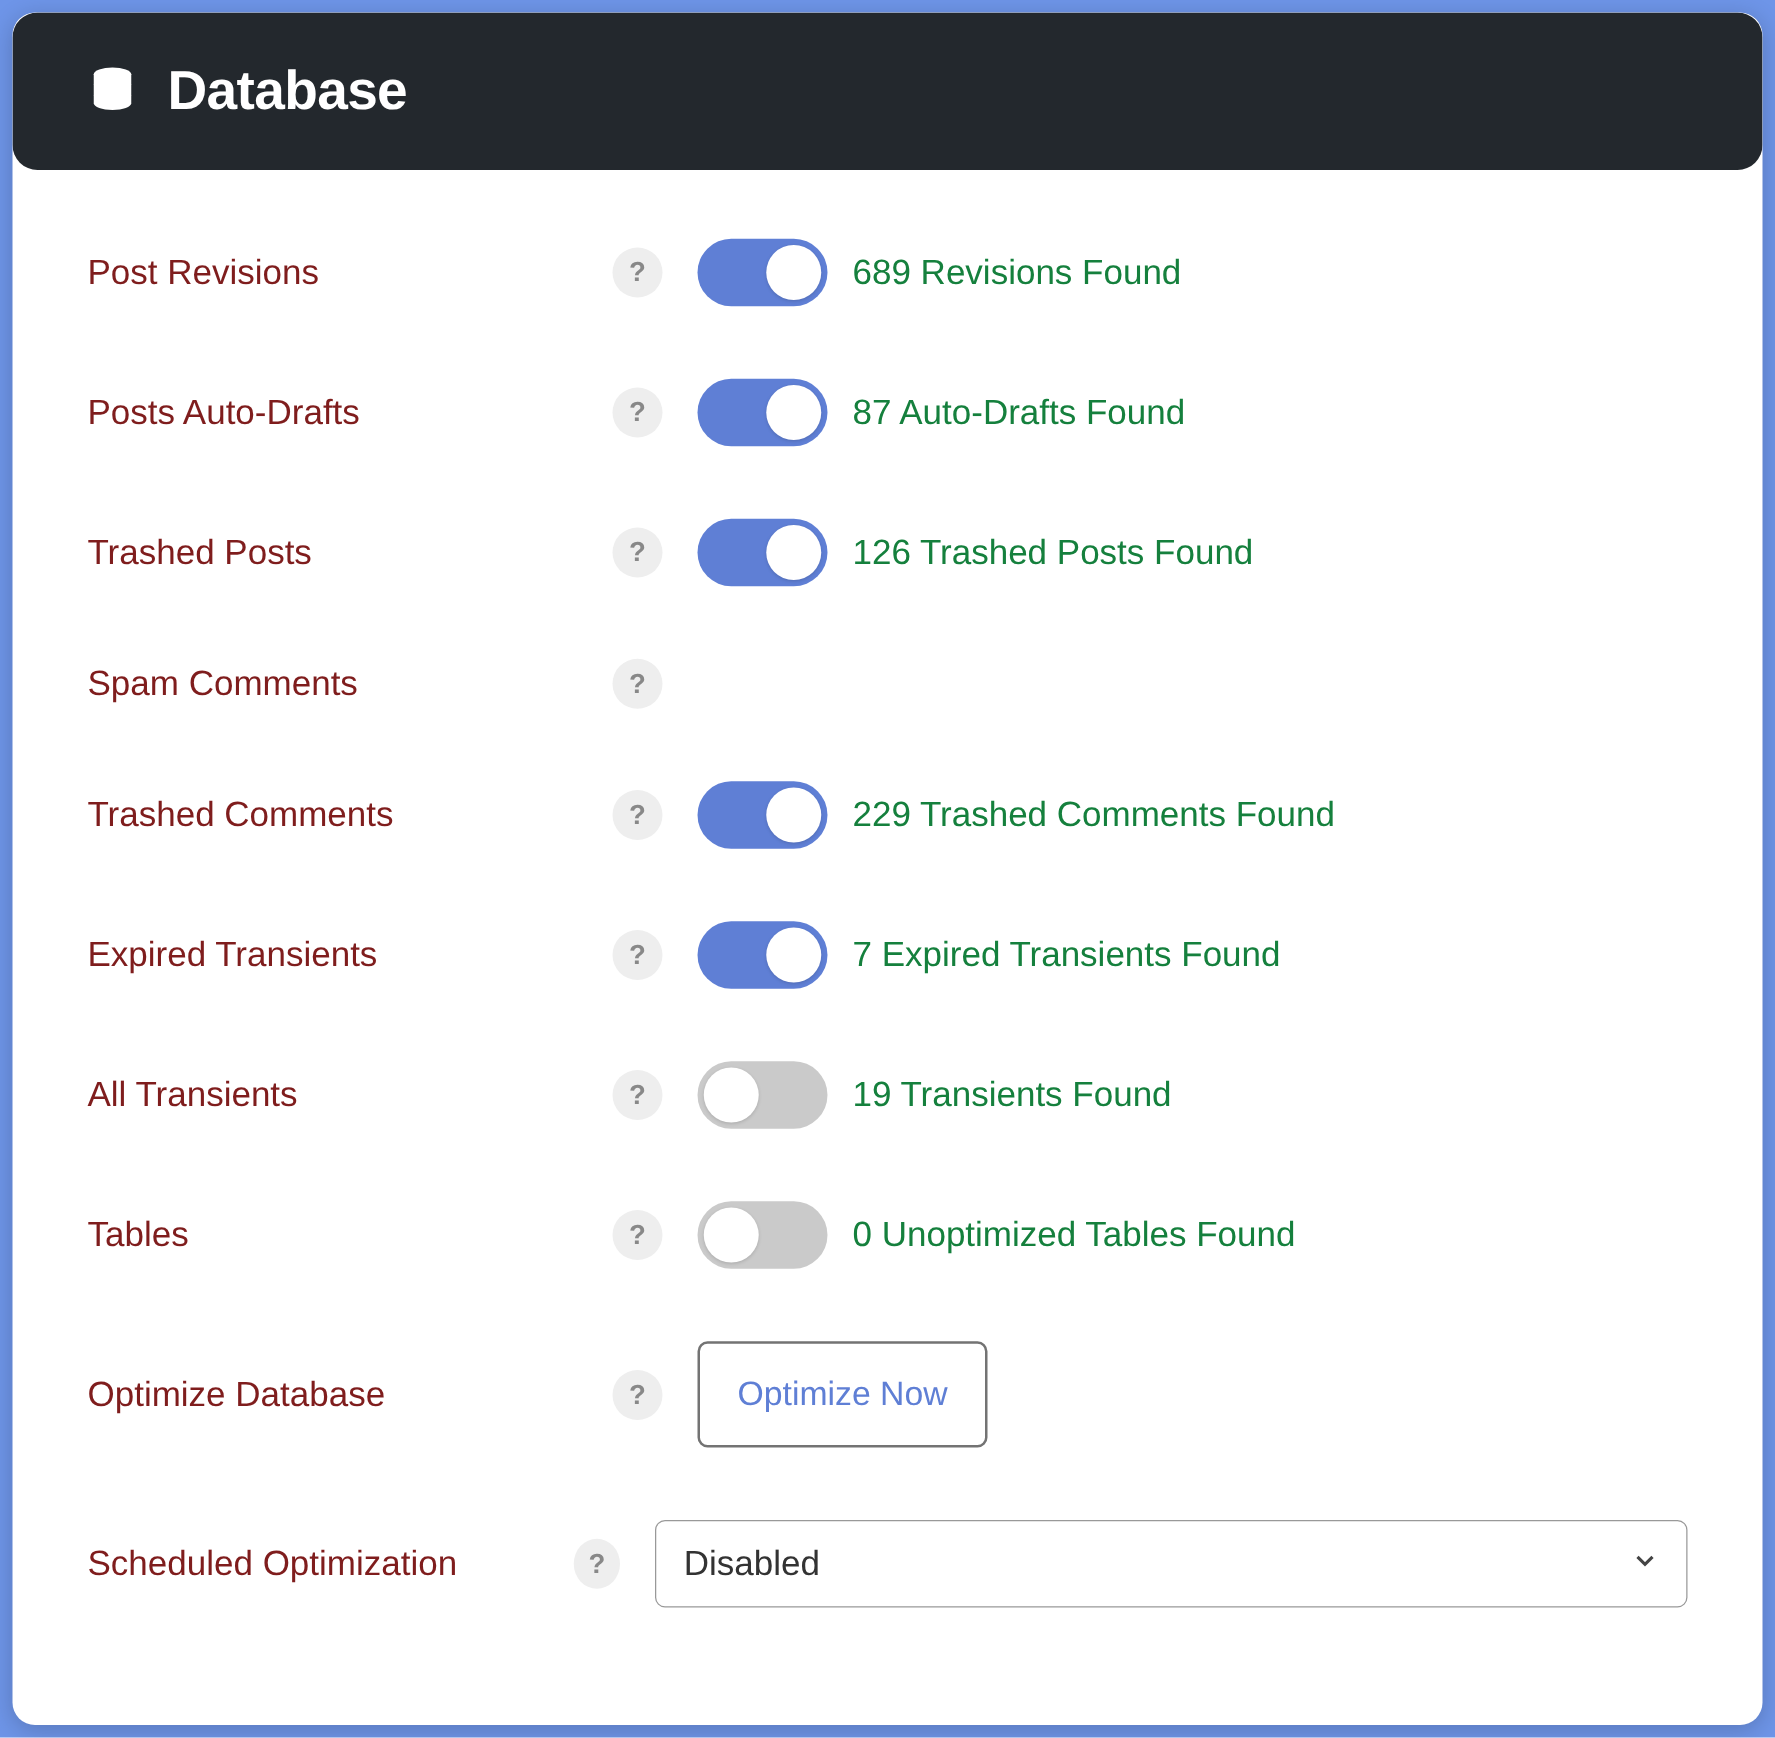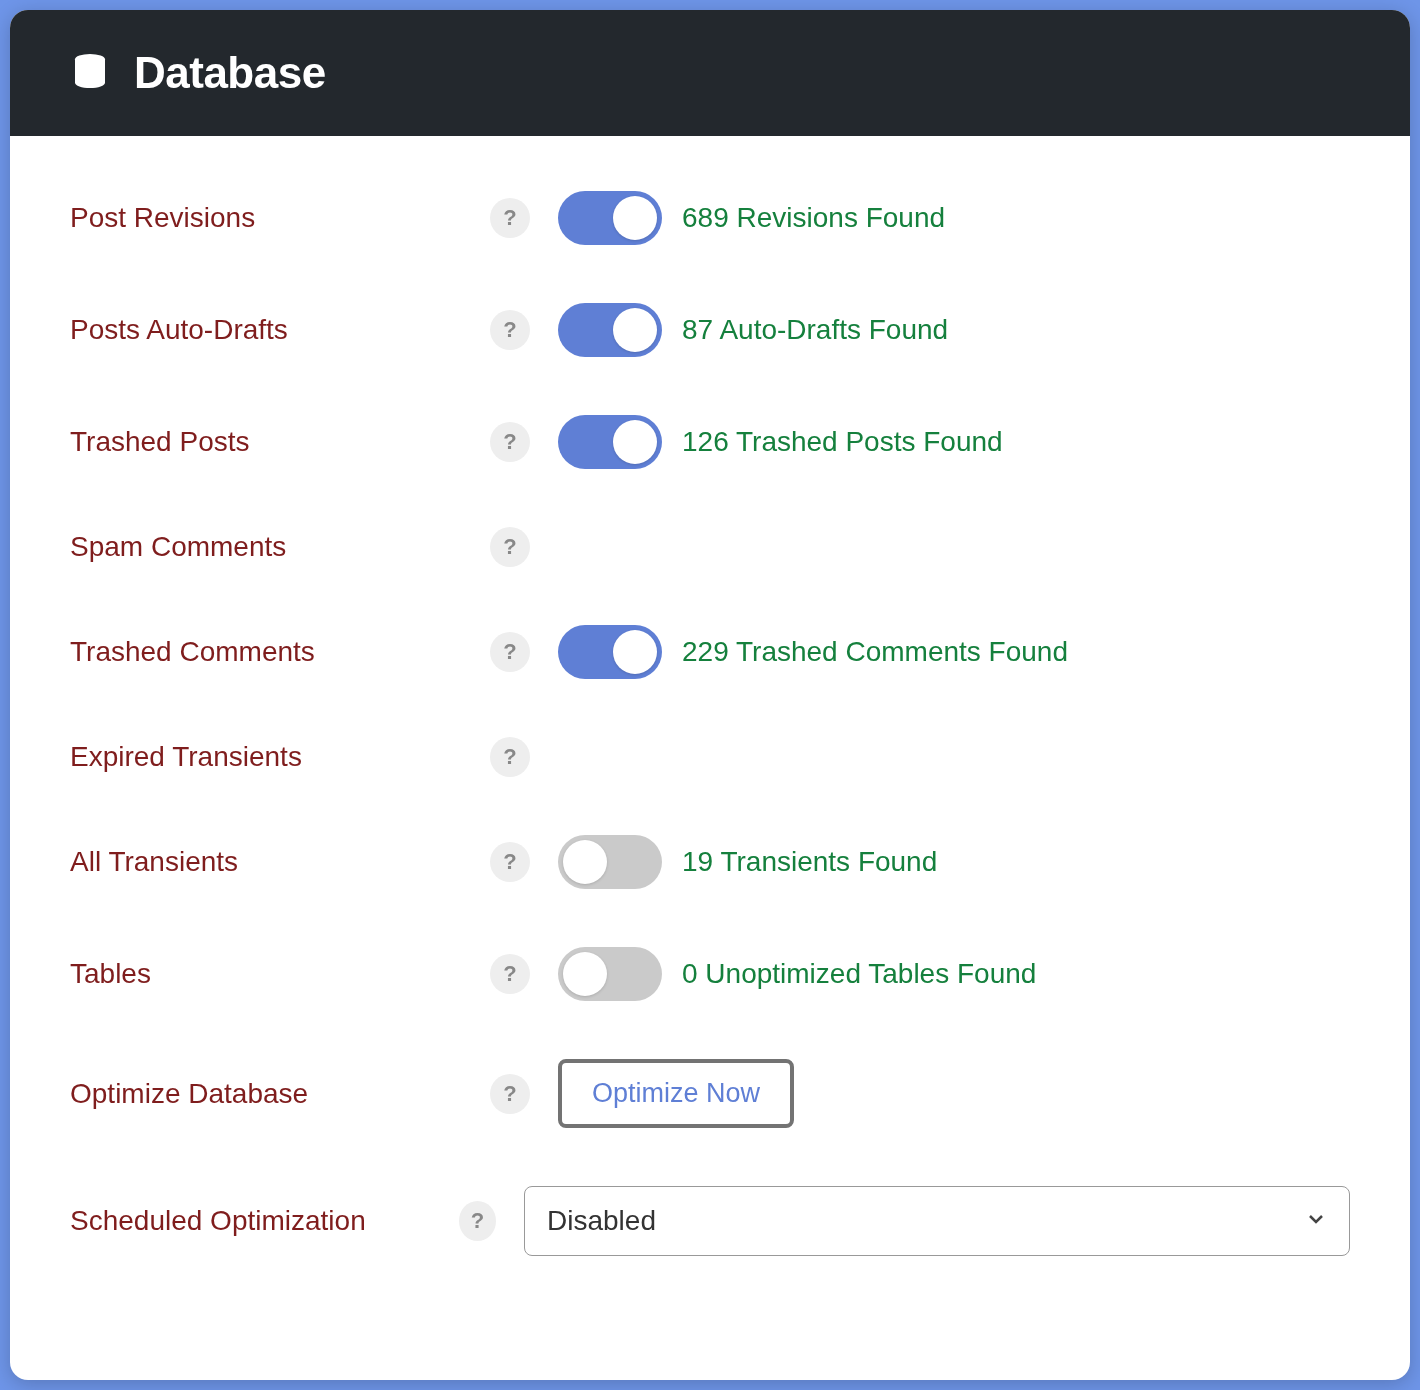--- a/index.html
+++ b/index.html
@@ -23,20 +23,21 @@
       display: flex;
       flex-direction: column;
     }
     .header {
       background: #23282d;
       color: #fff;
       padding: 38px 60px;
       display: flex;
       align-items: center;
       gap: 24px;
+      border-radius: 20px;
     }
     .header .icon svg {
       width: 40px;
       height: 40px;
       fill: #fff;
     }
     .header .title {
       font-size: 44px;
       font-weight: 700;
       letter-spacing: -0.5px;
@@ -108,26 +109,26 @@
       left: 55px;
     }
     .toggle.off .knob {
       left: 5px;
     }
     .status {
       font-size: 28px;
       color: #15803d;
     }
     .btn-outline {
-      border: 4px solid #737373;
+      border: 2px solid #737373;
       background: #fff;
       color: #5f7fd5;
       font-size: 27px;
       font-weight: 500;
-      padding: 15px 30px;
+      padding: 25px 30px;
       border-radius: 8px;
       cursor: pointer;
     }
     .select-wrap {
       position: relative;
       width: 826px;
     }
     .select {
       width: 100%;
       font-size: 28px;
@@ -218,20 +219,26 @@
         <div class="toggle on">
             <div class="knob"></div>
           </div>
         <div class="status">229 Trashed Comments Found</div>
       </div>
     </div>
 
     <div class="row">
       <div class="label">Expired Transients</div>
       <div class="help">?</div>
+      <div class="controls">
+        <div class="toggle on">
+            <div class="knob"></div>
+          </div>
+        <div class="status">7 Expired Transients Found</div>
+      </div>
     </div>
 
     <div class="row">
       <div class="label">All Transients</div>
       <div class="help">?</div>
       <div class="controls">
         <div class="toggle off">
             <div class="knob"></div>
           </div>
         <div class="status">19 Transients Found</div>

